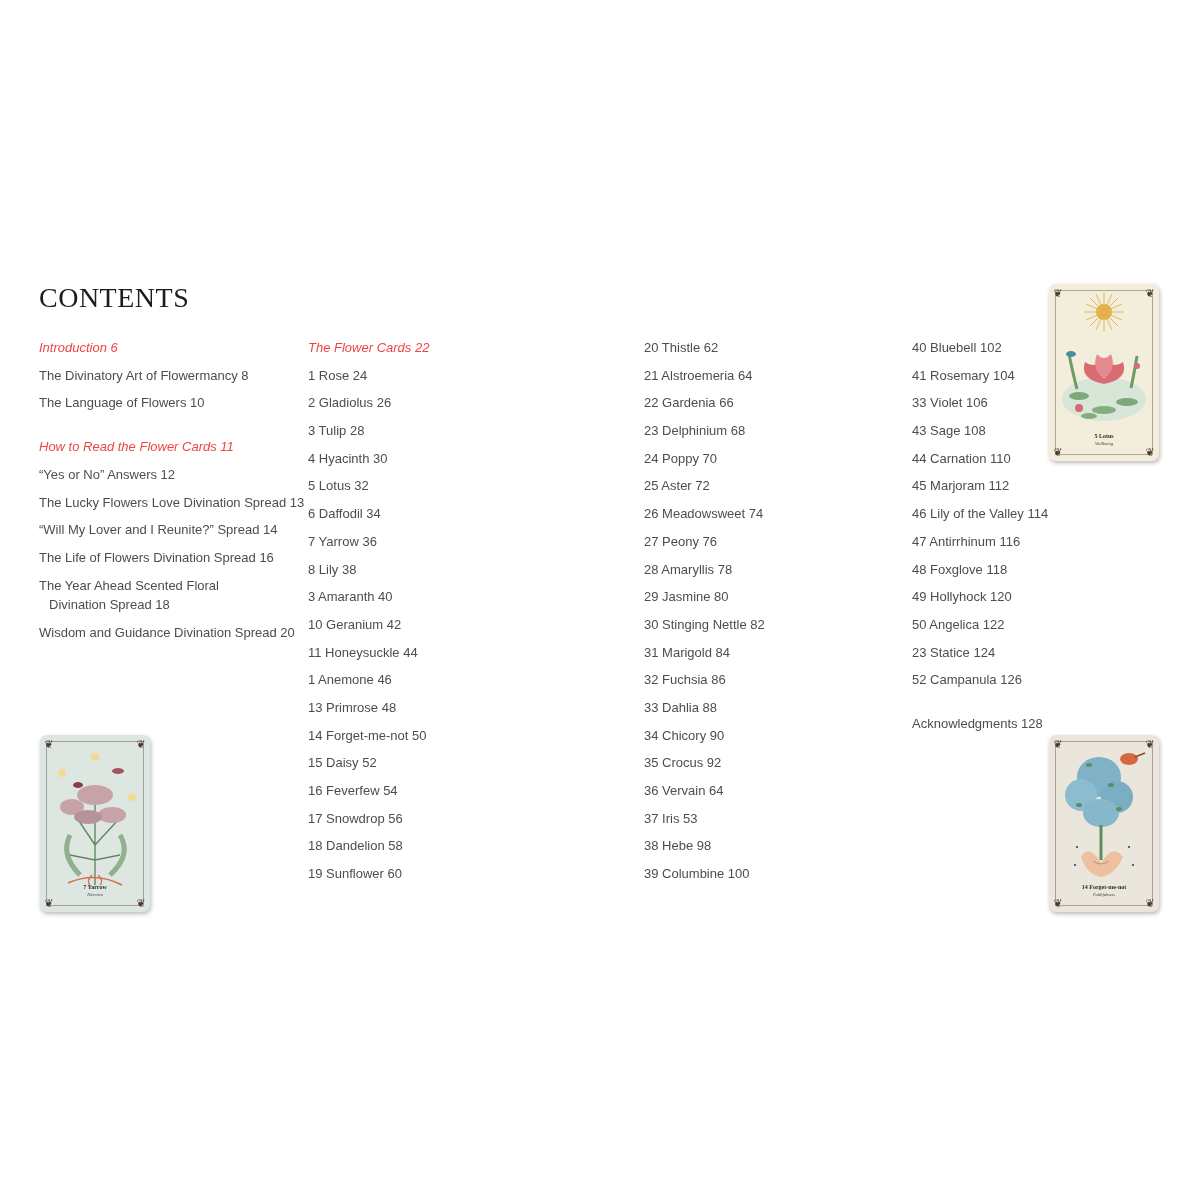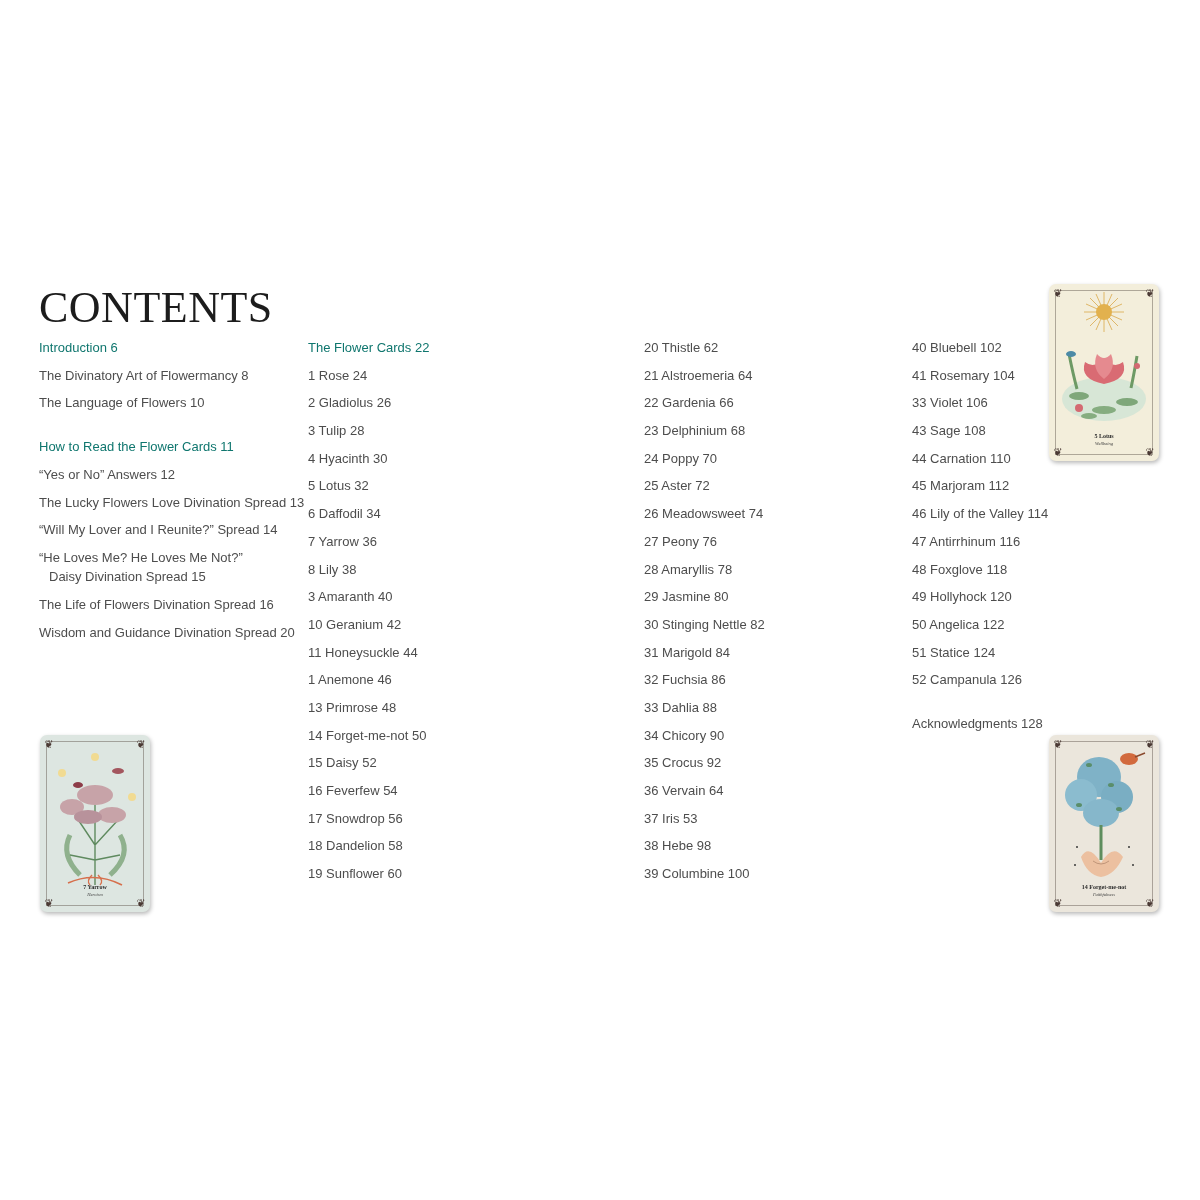--- a/index.html
+++ b/index.html
@@ -3,28 +3,28 @@
 <meta charset="utf-8">
 <style>
   html, body { margin: 0; padding: 0; }
   body {
     width: 1200px; height: 1200px; background: #ffffff; position: relative; overflow: hidden;
     font-family: "Liberation Sans", "DejaVu Sans", sans-serif; color: #4a4a4a;
   }
   .page-title {
     position: absolute; left: 39px; top: 282px; margin: 0;
     font-family: "Liberation Serif", "DejaVu Serif", serif; font-weight: normal;
-    font-size: 44px; letter-spacing: 0.5px; color: #1c1c1c;
+    font-size: 28px; letter-spacing: 0.5px; color: #1c1c1c;
   }
   .col { position: absolute; top: 338px; margin: 0; padding: 0; list-style: none; }
   .col li {
     font-size: 13px; line-height: 19px; height: 19px; margin-bottom: 8.7px;
     white-space: nowrap; color: #4d4d4d;
   }
-  .col li.head { color: #0f766e; }
+  .col li.head { color: #ef4444; font-style: italic; }
   .col li.two-line { height: 38px; }
   .col li .l2 { display: block; padding-left: 10px; }
   .col li.gap { margin-top: 25px; }
   #col1 { left: 39px; }
   #col2 { left: 308px; }
   #col3 { left: 644px; }
   #col4 { left: 912px; }
 
   .card {
     position: absolute; width: 110px; height: 177px; border-radius: 7px;
@@ -56,25 +56,25 @@
 <h1 class="page-title">CONTENTS</h1>
 
 <ul class="col" id="col1">
   <li class="head">Introduction 6</li>
   <li>The Divinatory Art of Flowermancy 8</li>
   <li>The Language of Flowers 10</li>
   <li class="head gap">How to Read the Flower Cards 11</li>
   <li>“Yes or No” Answers 12</li>
   <li>The Lucky Flowers Love Divination Spread 13</li>
   <li>“Will My Lover and I Reunite?” Spread 14</li>
+  <li>The Life of Flowers Divination Spread 16</li>
   <li class="two-line">
-    <span>“He Loves Me? He Loves Me Not?”</span>
-    <span class="l2">Daisy Divination Spread 15</span>
+    <span>The Year Ahead Scented Floral</span>
+    <span class="l2">Divination Spread 18</span>
   </li>
-  <li>The Life of Flowers Divination Spread 16</li>
   <li>Wisdom and Guidance Divination Spread 20</li>
 </ul>
 
 <ul class="col" id="col2">
   <li class="head">The Flower Cards 22</li>
   <li>1 Rose 24</li>
   <li>2 Gladiolus 26</li>
   <li>3 Tulip 28</li>
   <li>4 Hyacinth 30</li>
   <li>5 Lotus 32</li>
@@ -122,21 +122,21 @@
   <li>41 Rosemary 104</li>
   <li>33 Violet 106</li>
   <li>43 Sage 108</li>
   <li>44 Carnation 110</li>
   <li>45 Marjoram 112</li>
   <li>46 Lily of the Valley 114</li>
   <li>47 Antirrhinum 116</li>
   <li>48 Foxglove 118</li>
   <li>49 Hollyhock 120</li>
   <li>50 Angelica 122</li>
-  <li>51 Statice 124</li>
+  <li>23 Statice 124</li>
   <li>52 Campanula 126</li>
   <li class="gap">Acknowledgments 128</li>
 </ul>
 
 <div class="card" id="card-lotus">
   <svg class="art" width="110" height="177" viewBox="0 0 110 177">
     <g stroke="#d9a84a" stroke-width="0.8">
       <line x1="55" y1="8" x2="55" y2="48"></line>
         <line x1="35" y1="28" x2="75" y2="28"></line>
       <line x1="41" y1="14" x2="69" y2="42"></line>

